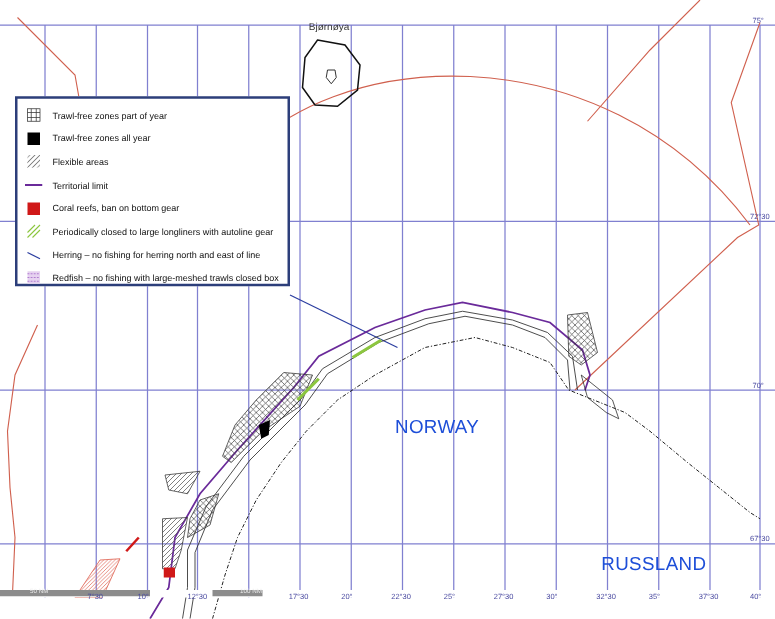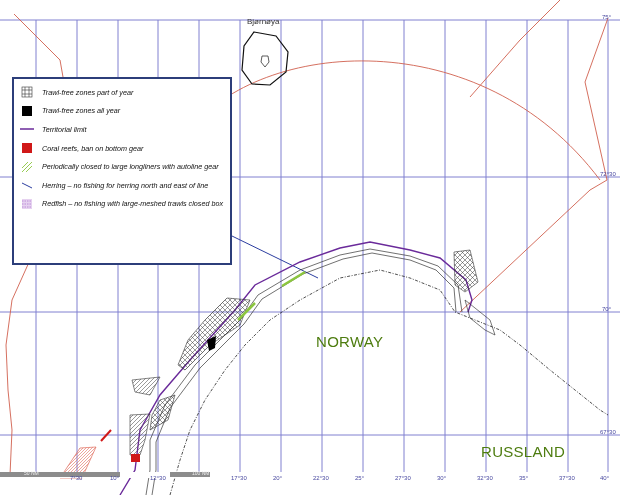--- a/index.html
+++ b/index.html
@@ -1,27 +1,26 @@
 <!DOCTYPE html>
 <html><head>
 <meta charset="utf-8">
 <style>
   html, body { margin:0; padding:0; background:#ffffff; }
   body { width:620px; height:495px; position:relative; overflow:hidden; font-family:"Liberation Sans", sans-serif; }
   #map { position:absolute; left:0; top:0; width:620px; height:495px; }
   .legend {
-    position:absolute; left:12px; top:77px; width:220px; height:188px;
+    position:absolute; left:12px; top:77px; width:220px; height:152px;
     background:#ffffff; border:2px solid #2c3e7a; box-sizing:border-box;
     padding:4px 0 0 6px;
-    font-style:italic;
   }
   .legend-row { display:flex; align-items:center; height:18.6px; }
   .legend-swatch { width:14px; height:12px; margin-right:8px; flex:0 0 14px; display:flex; align-items:center; justify-content:center; }
   .legend-label { font-size:7.2px; color:#111; white-space:nowrap; }
-  .country { position:absolute; font-size:15px; color:#4d7c0f; letter-spacing:0.3px; }
+  .country { position:absolute; font-size:15px; color:#1d4ed8; letter-spacing:0.3px; }
   .island-label { position:absolute; font-size:8px; color:#333; }
   .tick { position:absolute; font-size:6px; color:#4a4aa0; }
   .scale-label { position:absolute; top:470px; font-size:5px; color:#eee; }
 </style>
 </head>
 <body>
 
 <svg id="map" viewBox="0 0 620 495" xmlns="http://www.w3.org/2000/svg">
   <defs>
     <pattern id="xhatch" width="5" height="5" patternUnits="userSpaceOnUse">
@@ -144,20 +143,29 @@
   <div class="legend-row">
     <span class="legend-swatch">
       <svg width="12" height="12">
           <rect x="1" y="1" width="10" height="10" fill="#000"></rect>
         </svg>
     </span>
     <span class="legend-label">Trawl-free zones all year</span>
   </div>
   <div class="legend-row">
     <span class="legend-swatch">
+      <svg width="12" height="12">
+          <rect x="1" y="1" width="10" height="10" fill="url(#dhatch)"></rect>
+          <path d="M1 11L11 1M1 7L7 1M5 11L11 5" stroke="#777" stroke-width="0.6"></path>
+        </svg>
+    </span>
+    <span class="legend-label">Flexible areas</span>
+  </div>
+  <div class="legend-row">
+    <span class="legend-swatch">
       <svg width="14" height="12">
           <line x1="0" y1="6" x2="14" y2="6" stroke="#6a2a9a" stroke-width="1.5"></line>
         </svg>
     </span>
     <span class="legend-label">Territorial limit</span>
   </div>
   <div class="legend-row">
     <span class="legend-swatch">
       <svg width="12" height="12">
           <rect x="1" y="1" width="10" height="10" fill="#d01818"></rect>

